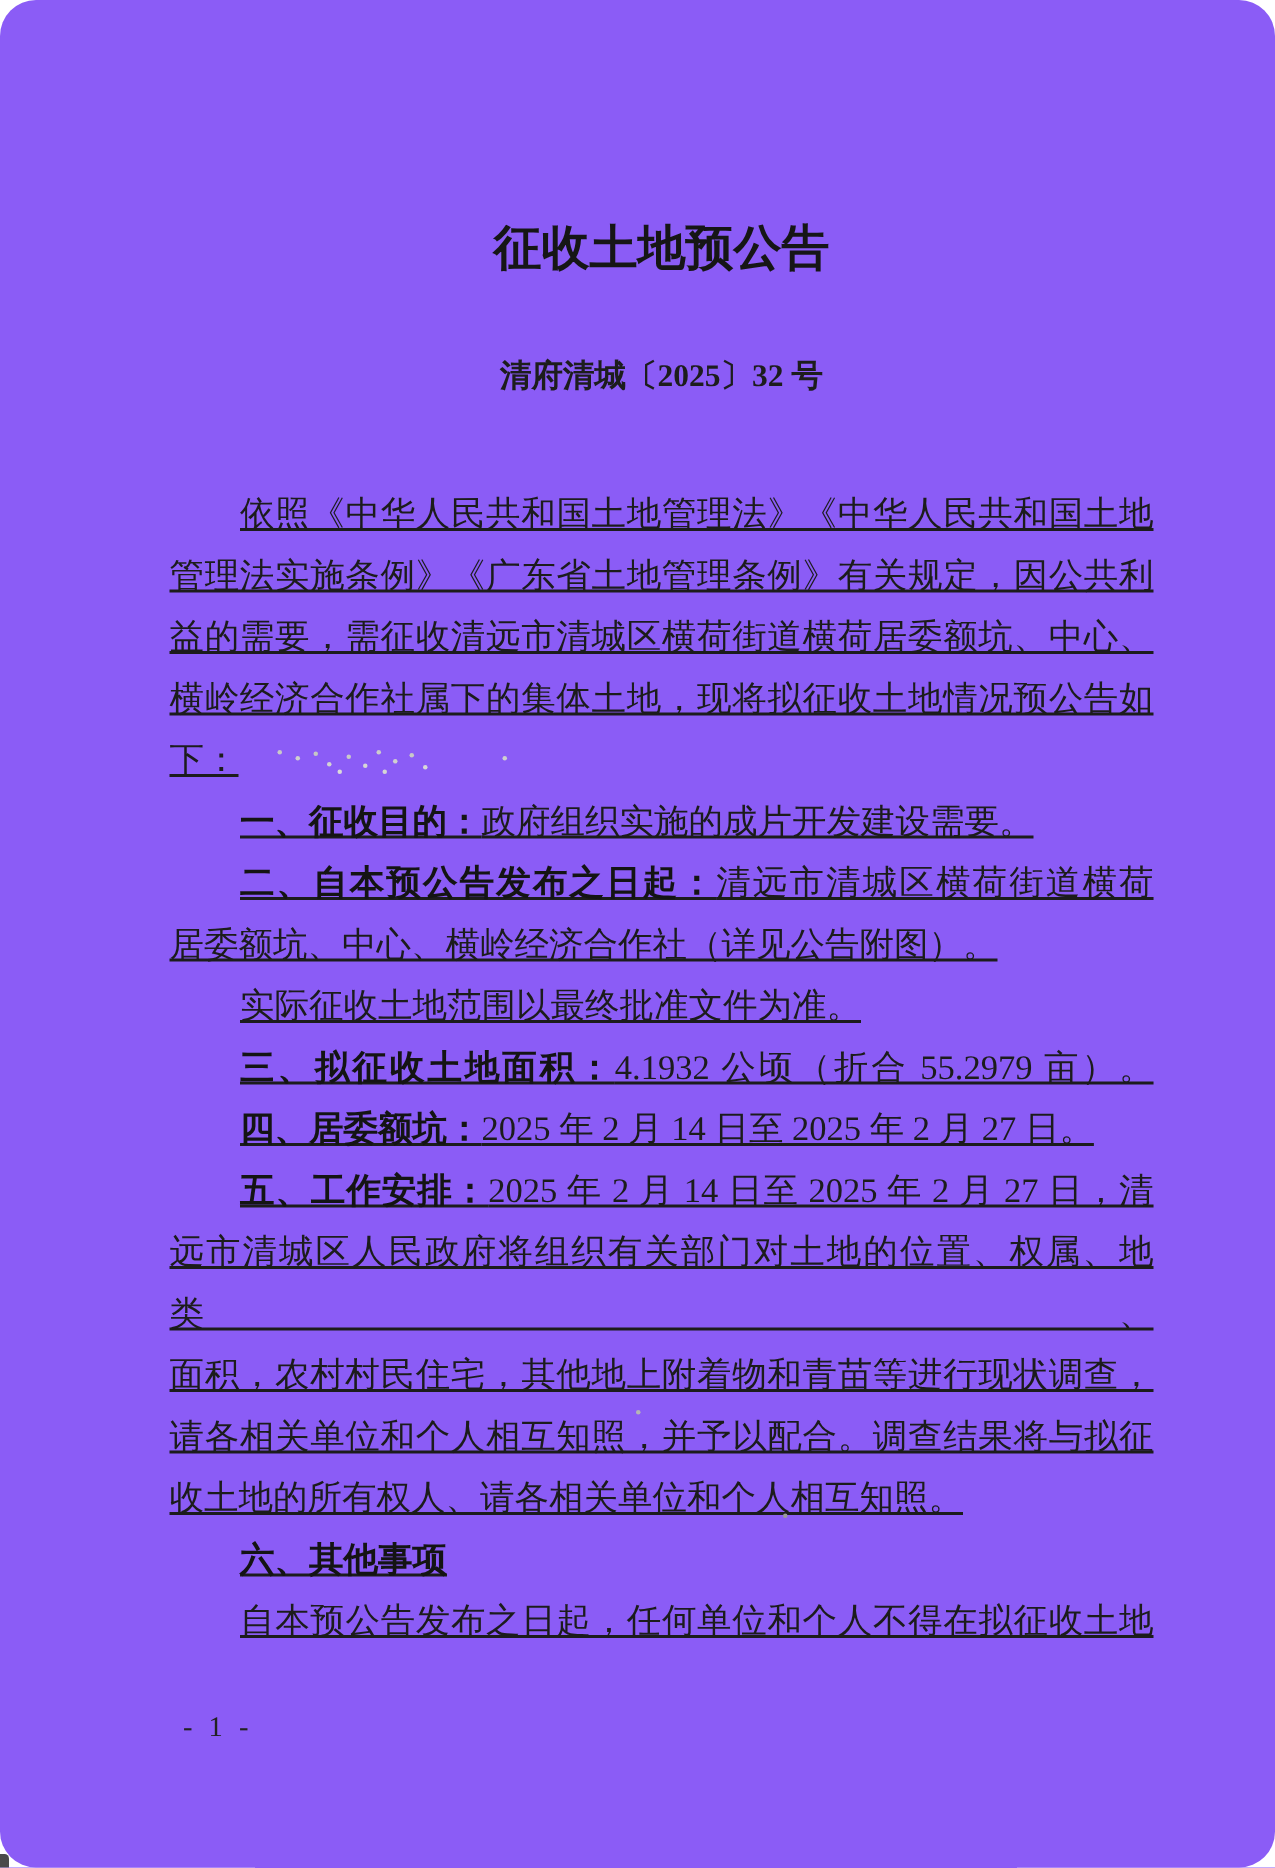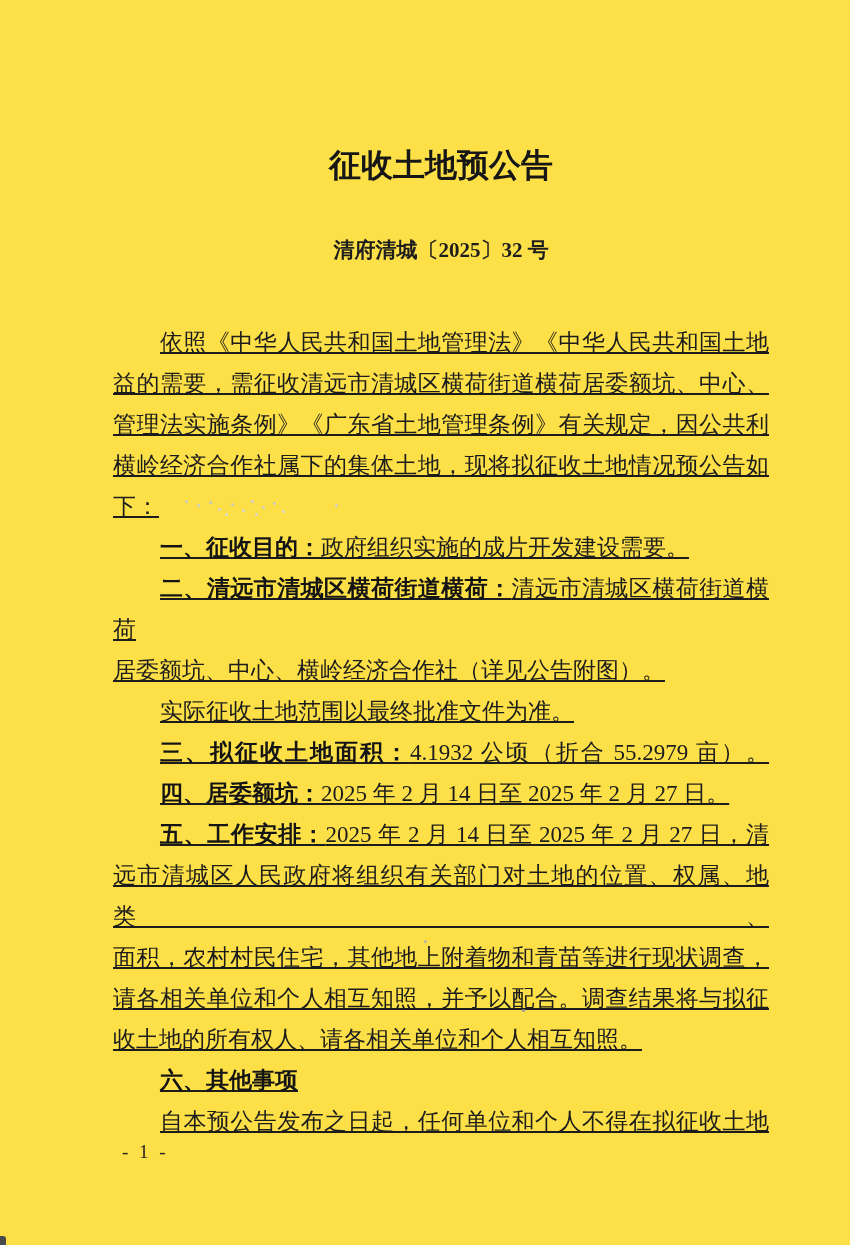--- a/index.html
+++ b/index.html
@@ -5,21 +5,22 @@
   html, body { margin: 0; padding: 0; }
   body {
     width: 850px; height: 1245px;
     background: #ffffff;
     font-family: "Liberation Serif", "DejaVu Serif", serif;
     position: relative;
     overflow: hidden;
   }
   .page {
     position: absolute; inset: 0;
-    background: #fde047;
+    background: #8b5cf6;
+    border-radius: 24px;
   }
   .title {
     position: absolute;
     left: 113px; width: 656px;
     top: 146px;
     margin: 0;
     text-align: center;
     font-size: 32px;
     line-height: 38px;
     font-weight: bold;
@@ -83,28 +84,28 @@
 <body>
 
 <div class="page">
 
   <h1 class="title">征收土地预公告</h1>
 
   <div class="docnum">清府清城〔2025〕32 号</div>
 
   <div class="bodytext">
     <div class="line j ind"><span>依照《中华人民共和国土地管理法》《中华人民共和国土地</span></div>
+    <div class="line j"><span>管理法实施条例》《广东省土地管理条例》有关规定，因公共利</span></div>
     <div class="line j"><span>益的需要，需征收清远市清城区横荷街道横荷居委额坑、中心、</span></div>
-    <div class="line j"><span>管理法实施条例》《广东省土地管理条例》有关规定，因公共利</span></div>
     <div class="line j"><span>横岭经济合作社属下的集体土地，现将拟征收土地情况预公告如</span></div>
     <div class="line"><span>下：</span></div>
 
     <div class="line ind"><span class="h">一、征收目的：</span><span>政府组织实施的成片开发建设需要。</span></div>
 
-    <div class="line j ind"><span class="h">二、清远市清城区横荷街道横荷：</span><span>清远市清城区横荷街道横荷</span></div>
+    <div class="line j ind"><span class="h">二、自本预公告发布之日起：</span><span>清远市清城区横荷街道横荷</span></div>
     <div class="line"><span>居委额坑、中心、横岭经济合作社（详见公告附图）。</span></div>
     <div class="line ind"><span>实际征收土地范围以最终批准文件为准。</span></div>
 
     <div class="line j ind"><span class="h">三、拟征收土地面积：</span><span>4.1932 公顷（折合 55.2979 亩）。</span></div>
 
     <div class="line ind"><span class="h">四、居委额坑：</span><span>2025 年 2 月 14 日至 2025 年 2 月 27 日。</span></div>
 
     <div class="line j ind"><span class="h">五、工作安排：</span><span>2025 年 2 月 14 日至 2025 年 2 月 27 日，清</span></div>
     <div class="line j"><span>远市清城区人民政府将组织有关部门对土地的位置、权属、地类、</span></div>
     <div class="line j"><span>面积，农村村民住宅，其他地上附着物和青苗等进行现状调查，</span></div>

